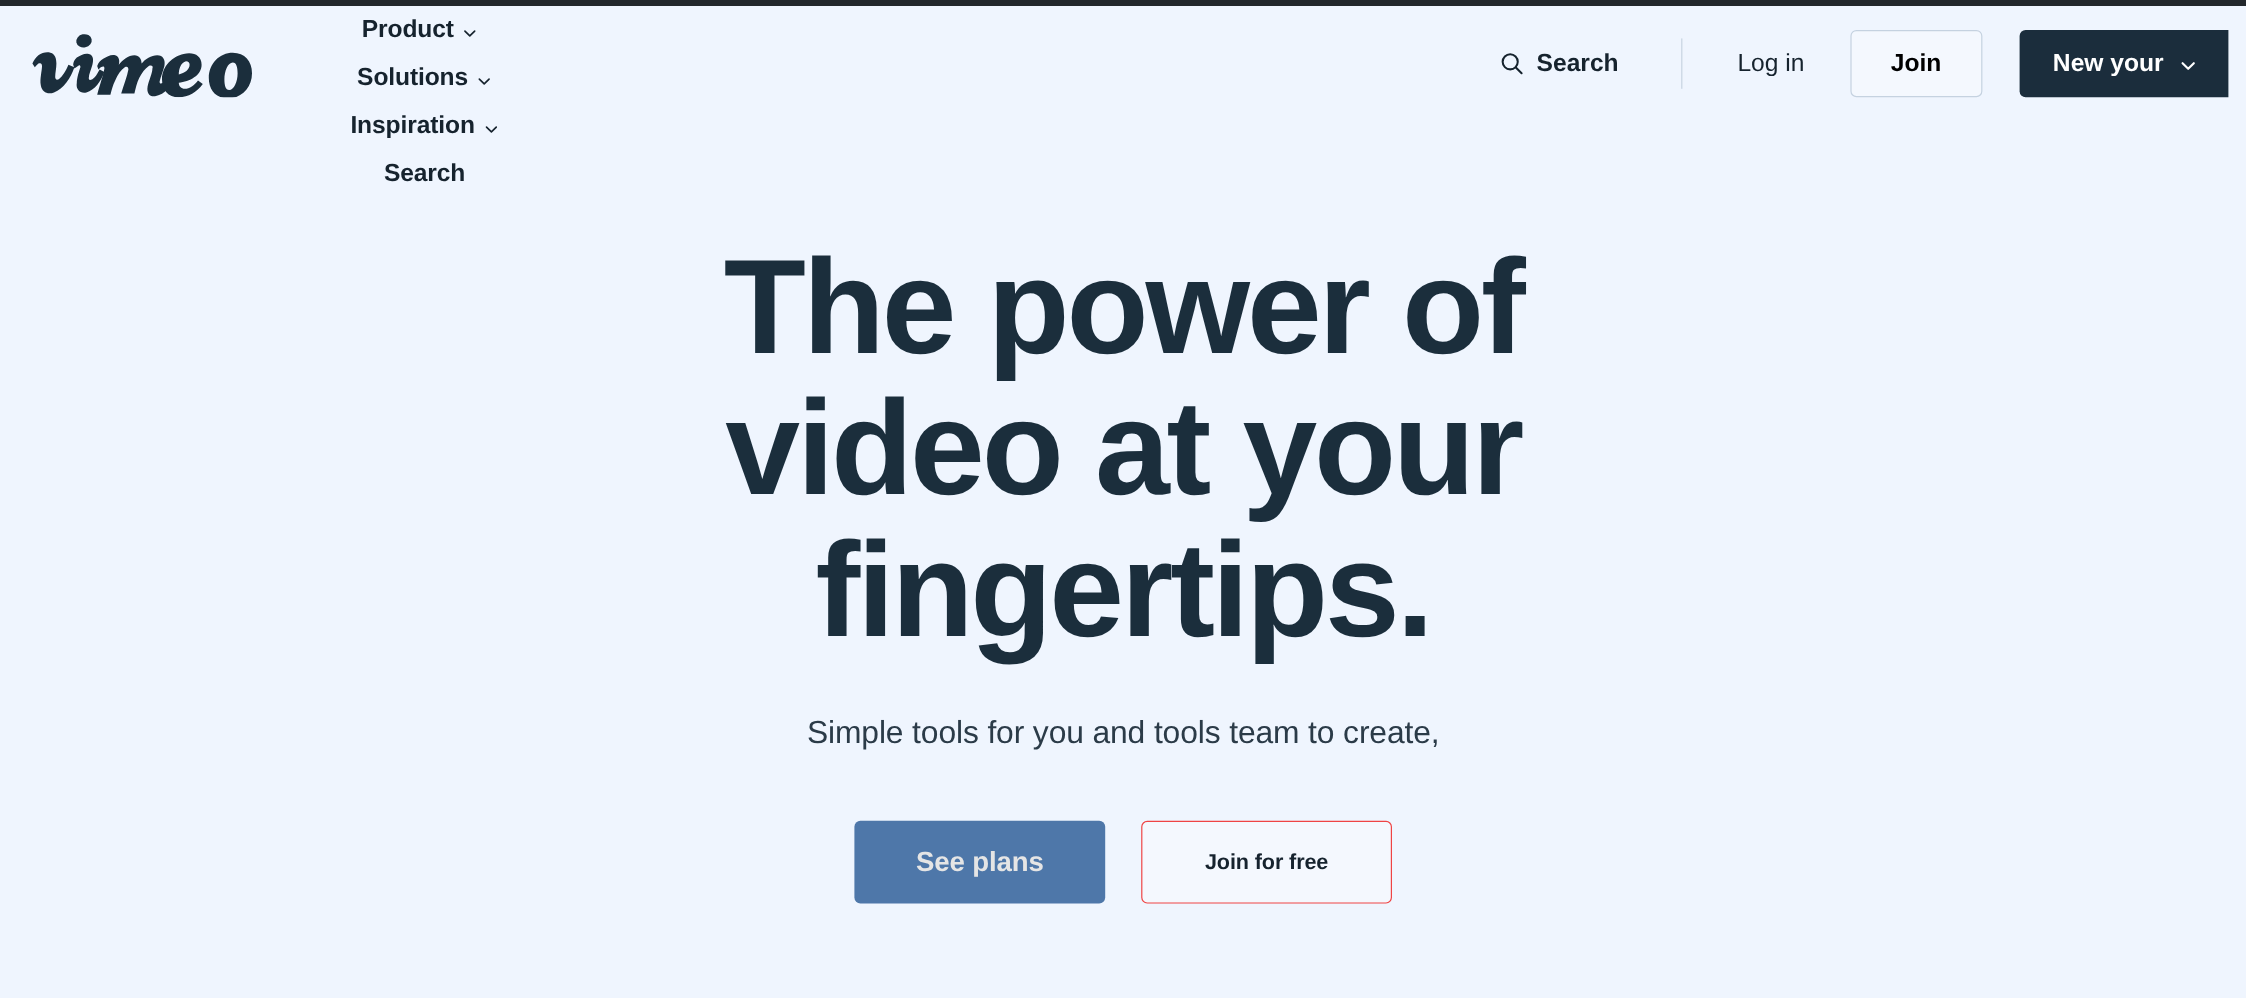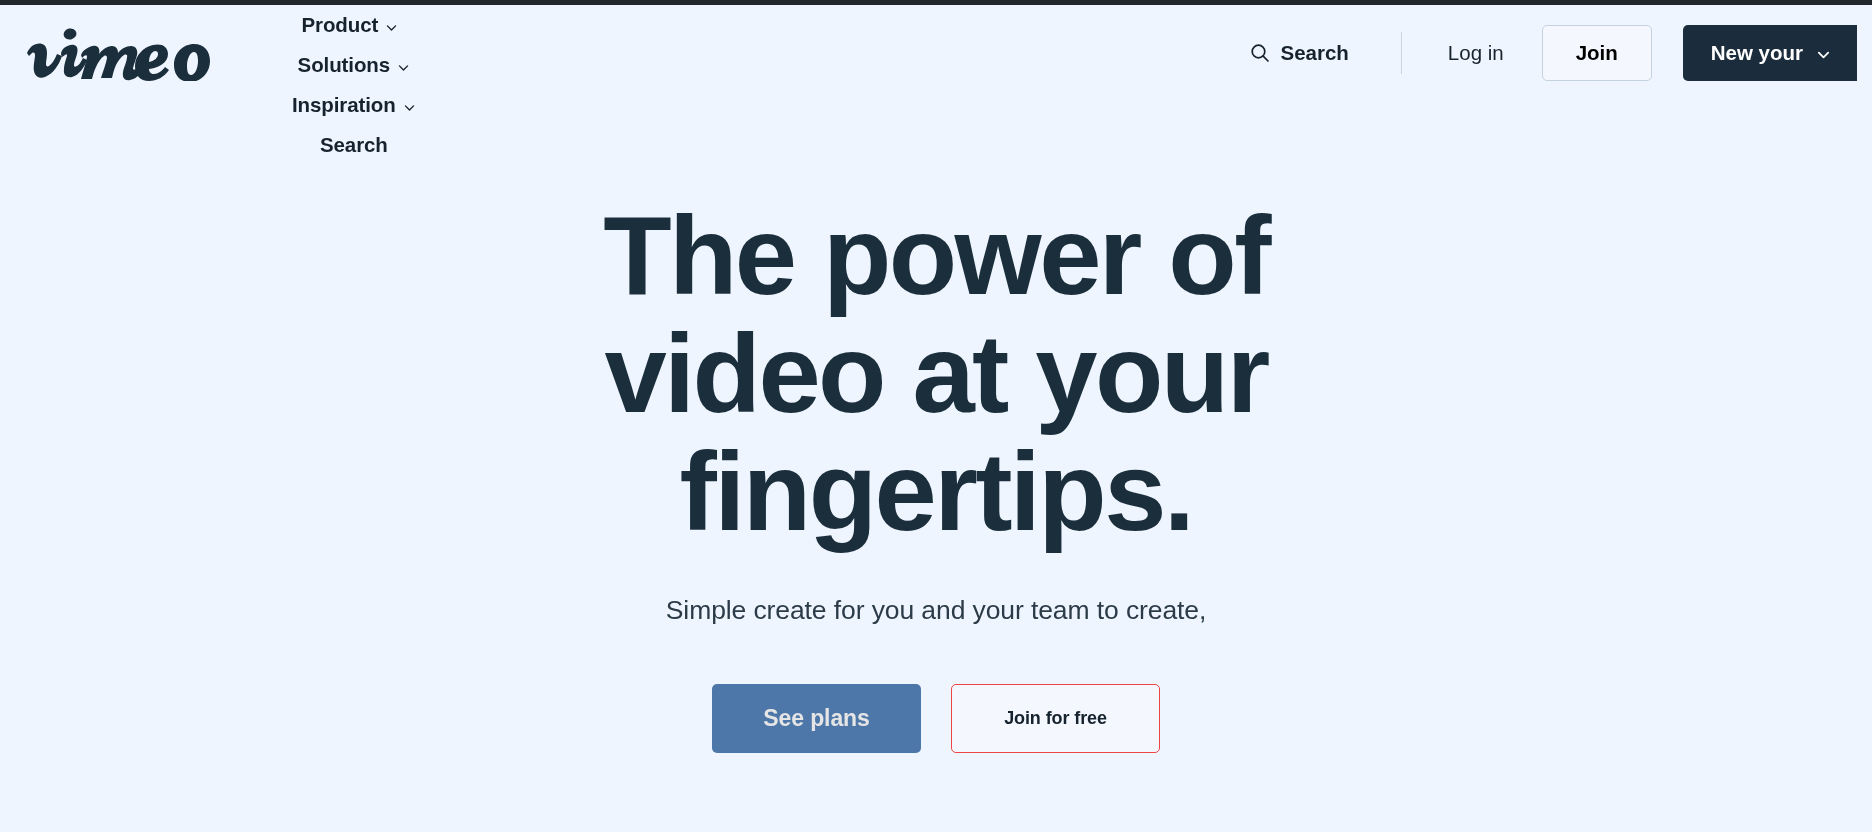--- a/index.html
+++ b/index.html
@@ -318,21 +318,21 @@
 
   <div class="hero">
 
     <h1 class="headline">
       <div>The power of</div>
       <div>video at your</div>
       <div>fingertips.</div>
     </h1>
 
     <p class="subtitle">
-      <span>Simple create for you and your team to create,</span><br>
+      <span>Simple tools for you and tools team to create,</span><br>
     </p>
 
     <div class="cta-row">
       <button class="btn-primary">See plans</button>
       <button class="btn-secondary">Join for free</button>
     </div>
   </div>
 
 </div>
 

